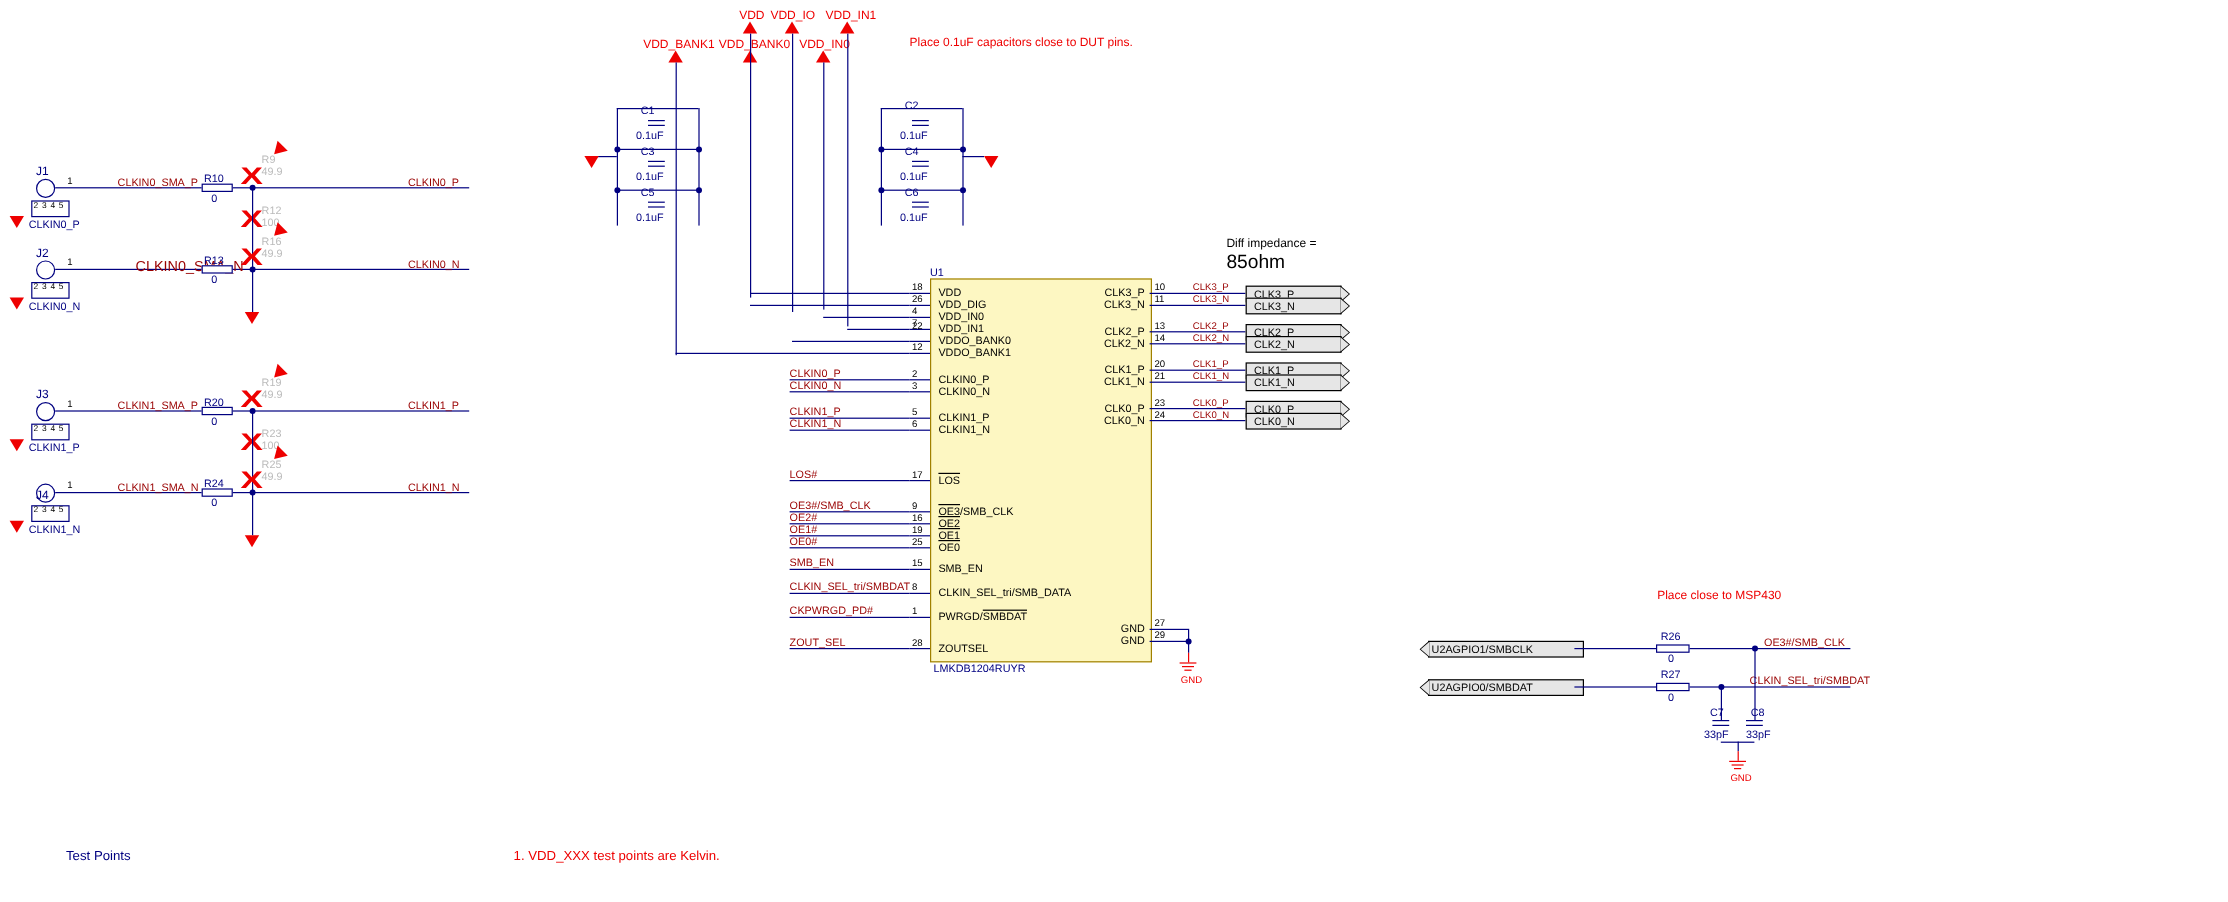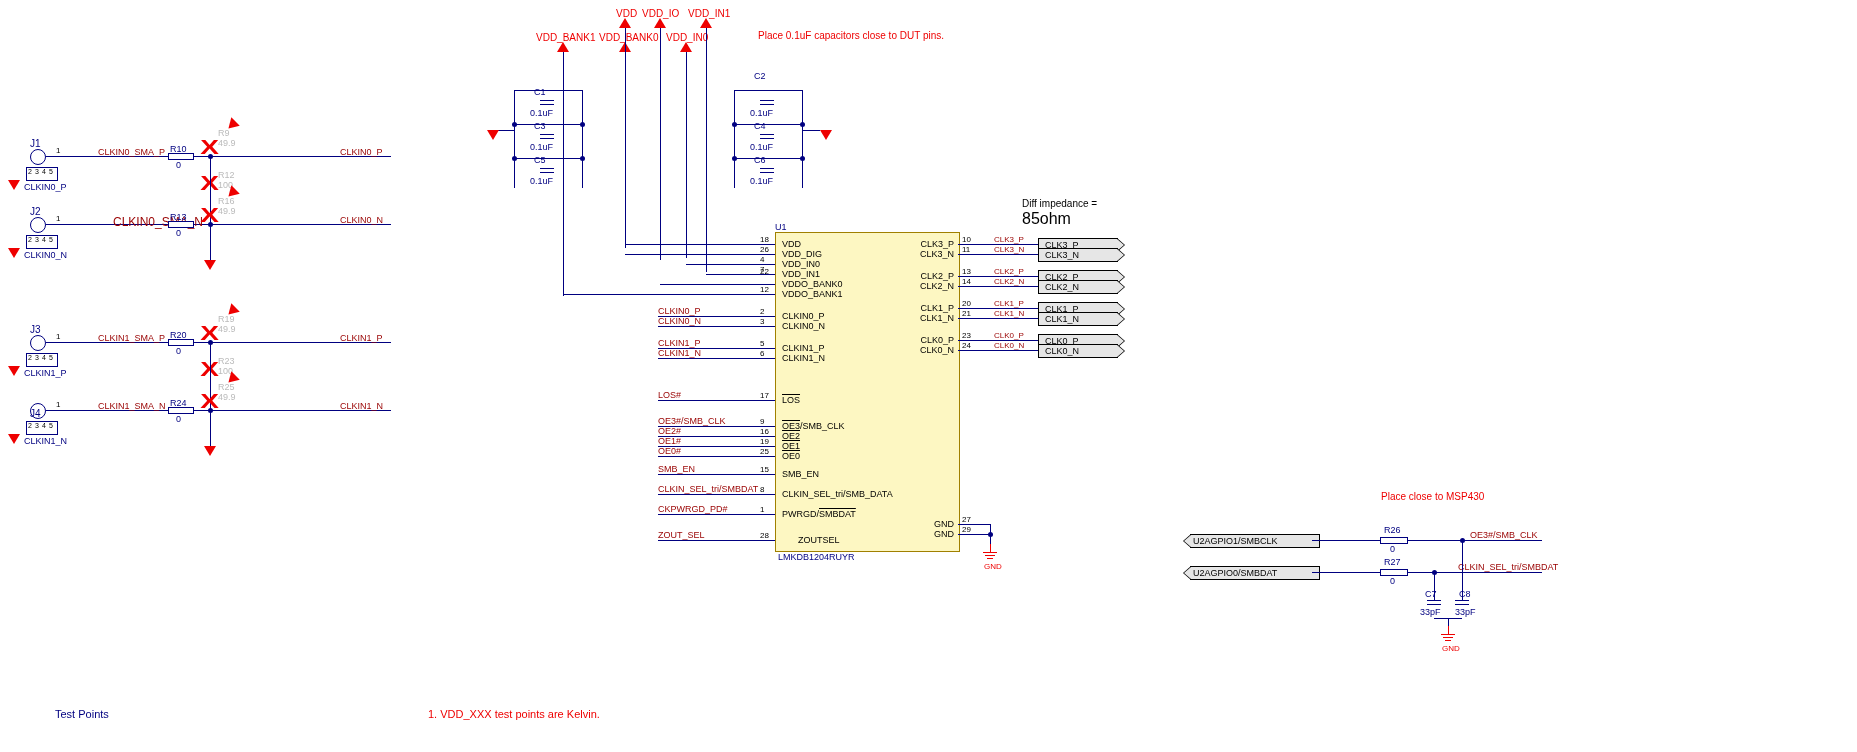--- a/index.html
+++ b/index.html
@@ -87,21 +87,21 @@
 <div class="wire-h" style="left:496px;top:130px;width:18px"></div>
 <div class="arrow-gnd" style="left:487px;top:130px">
       <div class="tri"></div>
     </div>
 
 <div class="wire-v" style="left:734px;top:90px;height:98px"></div>
 <div class="wire-v" style="left:802px;top:90px;height:98px"></div>
 <div class="wire-h" style="left:734px;top:90px;width:68px"></div>
 <div class="wire-h" style="left:734px;top:124px;width:68px"></div>
 <div class="wire-h" style="left:734px;top:158px;width:68px"></div>
-<span class="txt navy" style="left:754px;top:71px;font-size:9px">C2</span>
+<span class="txt navy" style="left:754px;top:83px;font-size:9px">C2</span>
 <div class="cap-plate" style="left:760px;top:100px"></div>
 <div class="cap-plate" style="left:760px;top:104px"></div>
 <span class="txt navy" style="left:750px;top:108px;font-size:9px">0.1uF</span>
 <span class="txt navy" style="left:754px;top:121px;font-size:9px">C4</span>
 <div class="cap-plate" style="left:760px;top:134px"></div>
 <div class="cap-plate" style="left:760px;top:138px"></div>
 <span class="txt navy" style="left:750px;top:142px;font-size:9px">0.1uF</span>
 <span class="txt navy" style="left:754px;top:155px;font-size:9px">C6</span>
 <div class="cap-plate" style="left:760px;top:168px"></div>
 <div class="cap-plate" style="left:760px;top:172px"></div>
@@ -169,21 +169,21 @@
       <span class="txt black" style="left:760px;top:465px;font-size:8px">15</span>
       <span class="txt black" style="left:782px;top:469px;font-size:9px">SMB_EN</span>
       <div class="wire-h" style="left:758px;top:494px;width:17px"></div>
       <span class="txt black" style="left:760px;top:485px;font-size:8px">8</span>
       <span class="txt black" style="left:782px;top:489px;font-size:9px">CLKIN_SEL_tri/SMB_DATA</span>
       <div class="wire-h" style="left:758px;top:514px;width:17px"></div>
       <span class="txt black" style="left:760px;top:505px;font-size:8px">1</span>
       <span class="txt black" style="left:782px;top:509px;font-size:9px">PWRGD/<span style="text-decoration:overline">SMBDAT</span></span>
       <div class="wire-h" style="left:758px;top:540px;width:17px"></div>
       <span class="txt black" style="left:760px;top:531px;font-size:8px">28</span>
-      <span class="txt black" style="left:798px;top:535px;font-size:9px">ZOUTSEL</span>
+      <span class="txt black" style="left:782px;top:535px;font-size:9px">ZOUTSEL</span>
     </div>
 
 <div id="ic-right-pins">
       <div class="wire-h" style="left:958px;top:244px;width:80px"></div>
       <span class="txt black" style="left:962px;top:235px;font-size:8px">10</span>
       <span class="txt black" style="right:903px;top:239px;font-size:9px;text-align:right">CLK3_P</span>
       <span class="txt darkred" style="left:994px;top:235px;font-size:8px">CLK3_P</span>
       <div class="wire-h" style="left:958px;top:254px;width:80px"></div>
       <span class="txt black" style="left:962px;top:245px;font-size:8px">11</span>
       <span class="txt black" style="right:903px;top:249px;font-size:9px;text-align:right">CLK3_N</span>

